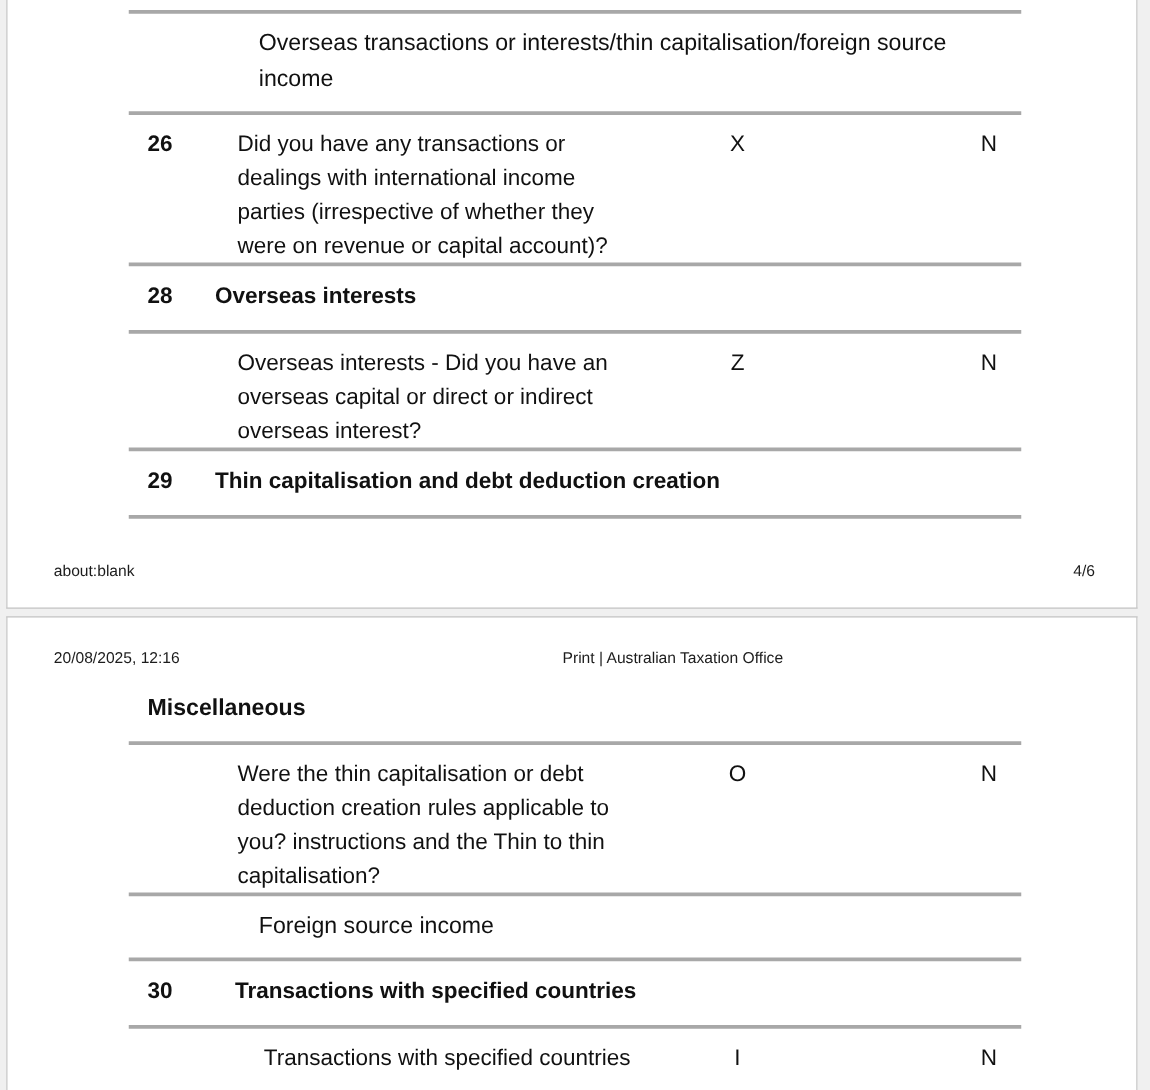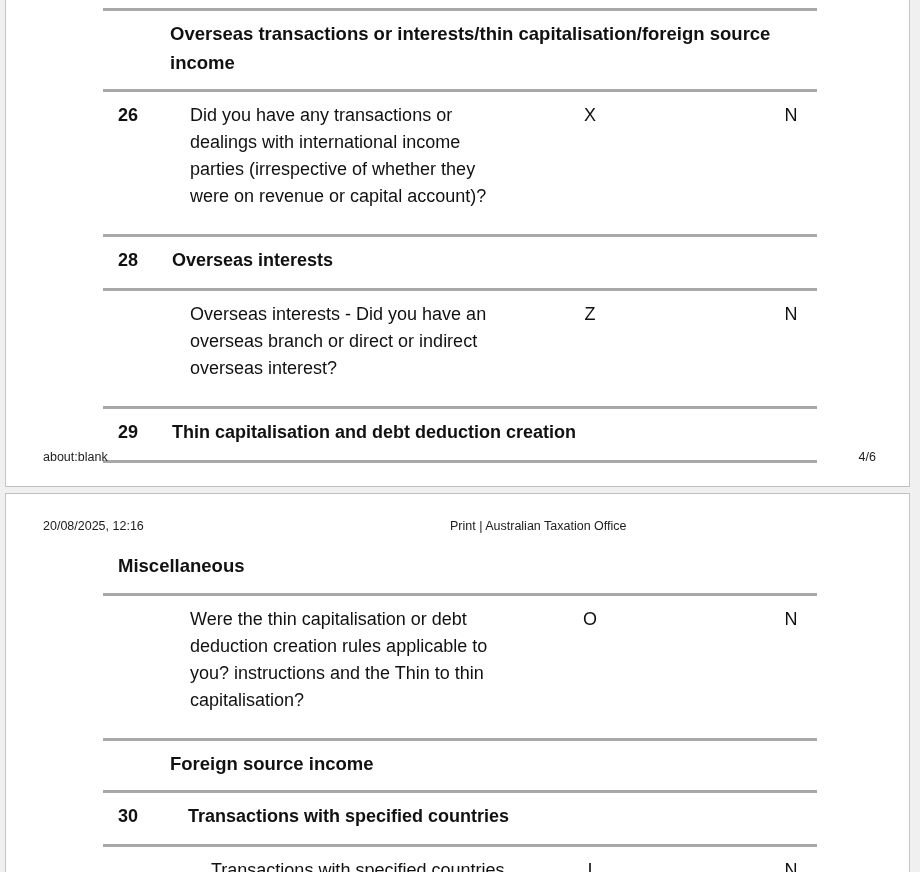--- a/index.html
+++ b/index.html
@@ -20,30 +20,30 @@
   .qtable{margin-left:97px;width:714px;}
   #page1 .qtable{padding-top:8px;}
   #page2 .qtable{padding-top:50px;}
 
   .rule{height:3px;background:#a8a8a8;}
 
   .row{position:relative;font-size:18px;line-height:27px;}
   .row .label div{white-space:nowrap;}
 
   .row.section{padding:8px 0 12px;}
-  .row.section .label{margin-left:67px;font-weight:bold;font-size:18.5px;line-height:29px;}
+  .row.section .label{margin-left:104px;font-weight:normal;font-size:18.5px;line-height:29px;}
 
   .row.title{padding:7px 0 13px;}
   .row.title .label{margin-left:15px;font-weight:bold;font-size:18.5px;line-height:29px;}
 
   .row.heading{padding:10px 0 14px;}
   .row.heading .label{margin-left:69px;font-weight:bold;}
   .row.heading.indent .label{margin-left:85px;}
 
-  .row.question{padding:10px 0 24px;}
+  .row.question{padding:10px 0 0;}
   .row.question .label{margin-left:87px;}
   .row.question.indent .label{margin-left:108px;}
 
   .num{position:absolute;left:15px;top:10px;font-weight:bold;}
   .code{position:absolute;left:454px;top:10px;width:66px;text-align:center;}
   .answer{position:absolute;left:655px;top:10px;width:66px;text-align:center;}
 
   .pfooter,.pheader{position:absolute;left:0;right:0;font-size:12.5px;color:#1c1c1c;}
   .pfooter{top:450px;}
   .pfooter .url{position:absolute;left:37px;text-align:right;}
@@ -80,21 +80,21 @@
       <div class="row heading">
         <span class="num">28</span>
         <div class="label">
           <div>Overseas interests</div>
         </div>
       </div>
       <div class="rule"></div>
       <div class="row question">
         <div class="label">
           <div>Overseas interests - Did you have an</div>
-          <div>overseas branch or direct or indirect</div>
+          <div>overseas capital or direct or indirect</div>
           <div>overseas interest?</div>
         </div>
         <span class="code">Z</span>
         <span class="answer">N</span>
       </div>
       <div class="rule"></div>
       <div class="row heading">
         <span class="num">29</span>
         <div class="label">
           <div>Thin capitalisation and debt deduction creation</div>

